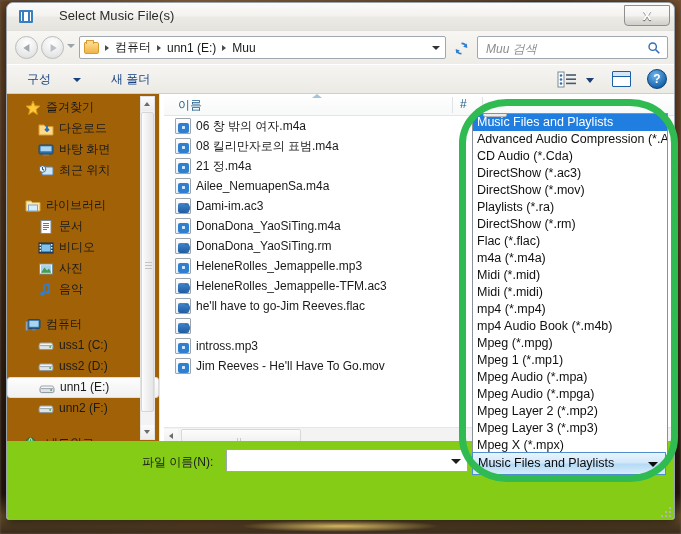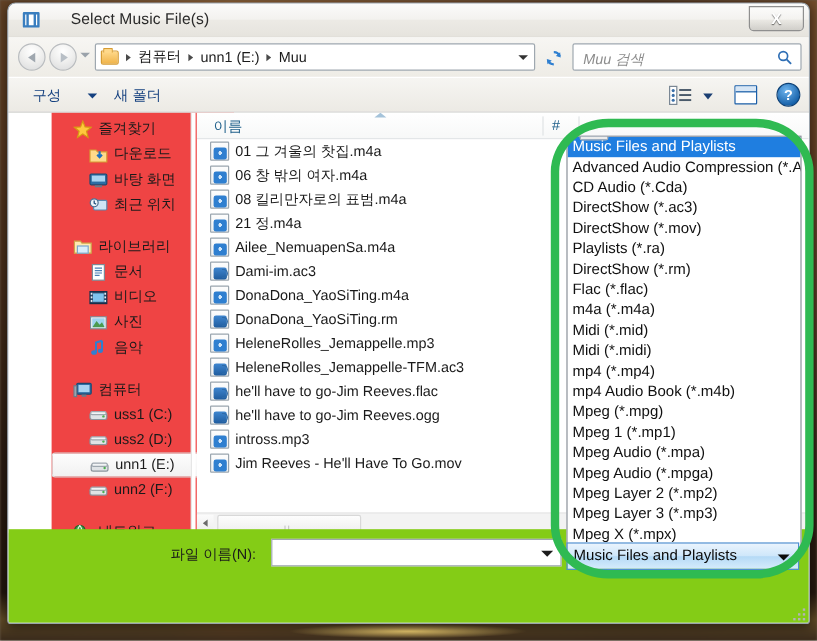--- a/index.html
+++ b/index.html
@@ -163,21 +163,21 @@
   .cmd-item {
     position:absolute; top:6px;
     font-size:12px; color:#14407f; cursor:pointer; white-space:nowrap;
   }
   #organize-menu { left:20px; }
   #organize-caret {
     position:absolute; left:66px; top:13px;
     width:0;height:0;border-left:4px solid transparent;border-right:4px solid transparent;
     border-top:4px solid #14407f; cursor:pointer;
   }
-  #new-folder-button { left:88px; }
+  #new-folder-button { left:104px; }
   .view-btn {
     position:absolute; left:549px; top:4px; width:22px; height:21px; cursor:pointer;
   }
   .view-caret {
     position:absolute; left:579px; top:13px;
     width:0;height:0;border-left:4.5px solid transparent;border-right:4.5px solid transparent;
     border-top:5px solid #1b3f72; cursor:pointer;
   }
   .pane-btn {
     position:absolute; left:605px; top:6px; width:19px; height:16px;
@@ -197,21 +197,21 @@
   
   .body {
     position:relative;
     height: 350px;
     background:#fff;
     border-bottom:1px solid #d9d9d6;
   }
   
   .navpane {
     position:absolute; left:0; top:0; width:152px; height:350px;
-    background:#ef4444; overflow:hidden;margin-left:36px;
+    background:#a16207; overflow:hidden;
   }
   .tree { position:absolute; left:0; top:3px; right:0; }
   .tree-item {
     position:relative; height:21px; line-height:21px;
     font-size:12px; color:#1a1a1a; white-space:nowrap; cursor:pointer;
   }
   .tree-item.sel {
     background: linear-gradient(180deg,#fdfdfd,#f1f1f1);
     border:1px solid #dcdcdc; border-radius:3px;
     height:21px; line-height:19px;
@@ -628,24 +628,20 @@
           <div class="col" id="col-name">이름</div>
           <div class="sortmark"></div>
           <div class="col-div" style="left:288px"></div>
           <div class="col" id="col-num">#</div>
           <div class="col-div" style="left:318px"></div>
         </div>
 
         <div class="rows">
           <div class="frow">
               <span class="fi ico-media"></span>
-              <span class="fn">01 그 겨울의 찻집.m4a</span>
-            </div>
-          <div class="frow">
-              <span class="fi ico-media"></span>
               <span class="fn">06 창 밖의 여자.m4a</span>
             </div>
           <div class="frow">
               <span class="fi ico-media"></span>
               <span class="fn">08 킬리만자로의 표범.m4a</span>
             </div>
           <div class="frow">
               <span class="fi ico-media"></span>
               <span class="fn">21 정.m4a</span>
             </div>
@@ -672,21 +668,20 @@
           <div class="frow">
               <span class="fi ico-stream"></span>
               <span class="fn">HeleneRolles_Jemappelle-TFM.ac3</span>
             </div>
           <div class="frow">
               <span class="fi ico-stream"></span>
               <span class="fn">he'll have to go-Jim Reeves.flac</span>
             </div>
           <div class="frow">
               <span class="fi ico-stream"></span>
-              <span class="fn">he'll have to go-Jim Reeves.ogg</span>
             </div>
           <div class="frow">
               <span class="fi ico-media"></span>
               <span class="fn">intross.mp3</span>
             </div>
           <div class="frow">
               <span class="fi ico-media"></span>
               <span class="fn">Jim Reeves - He'll Have To Go.mov</span>
             </div>
         </div>

